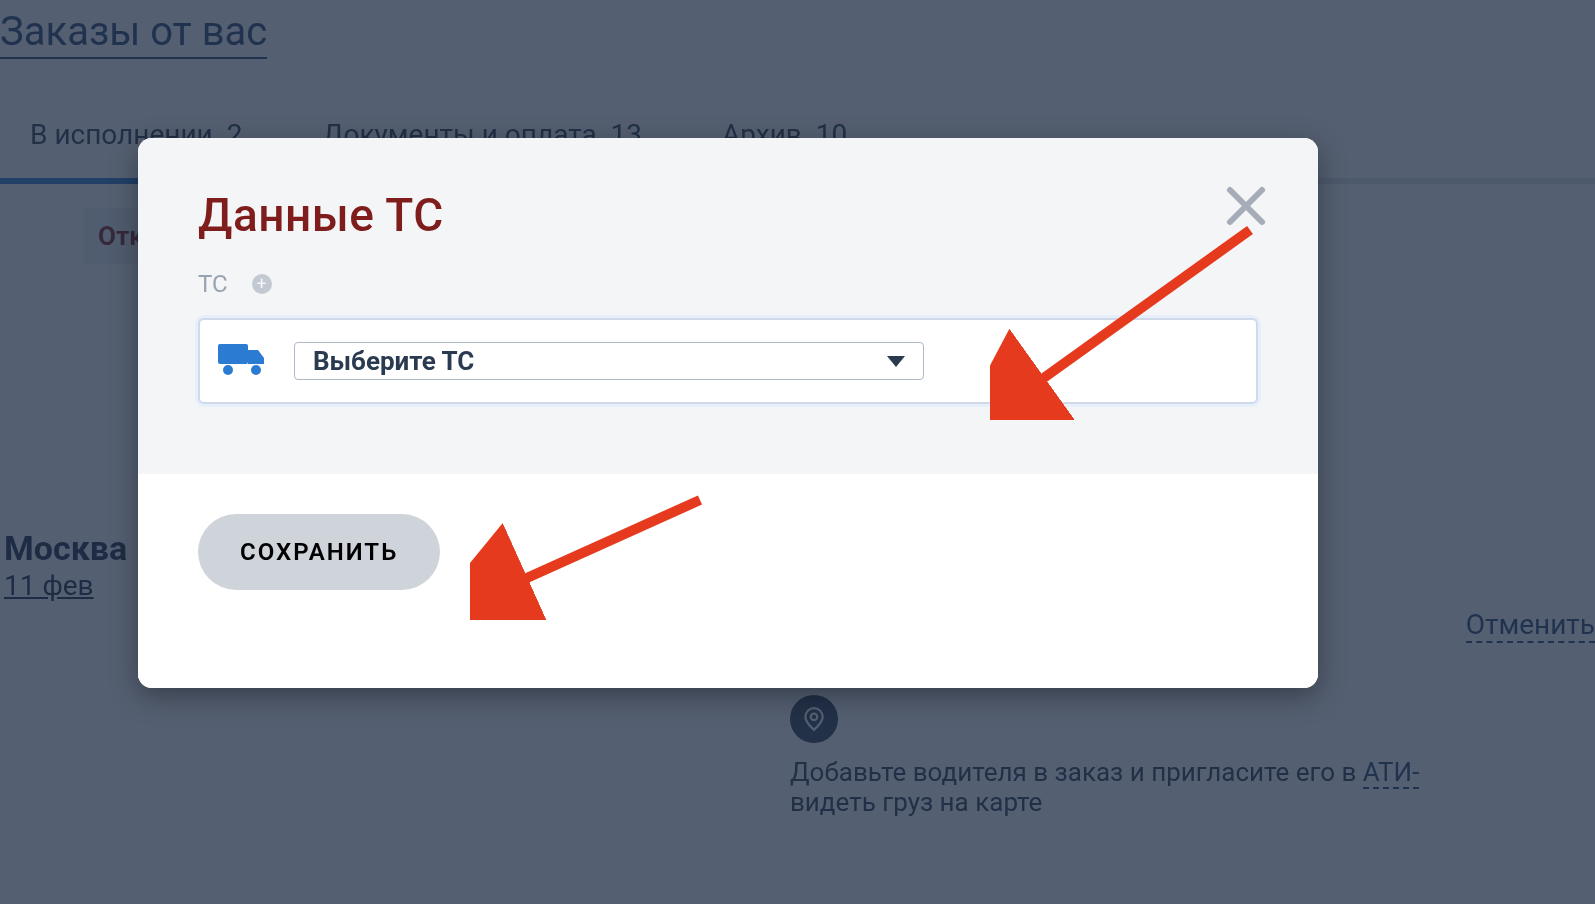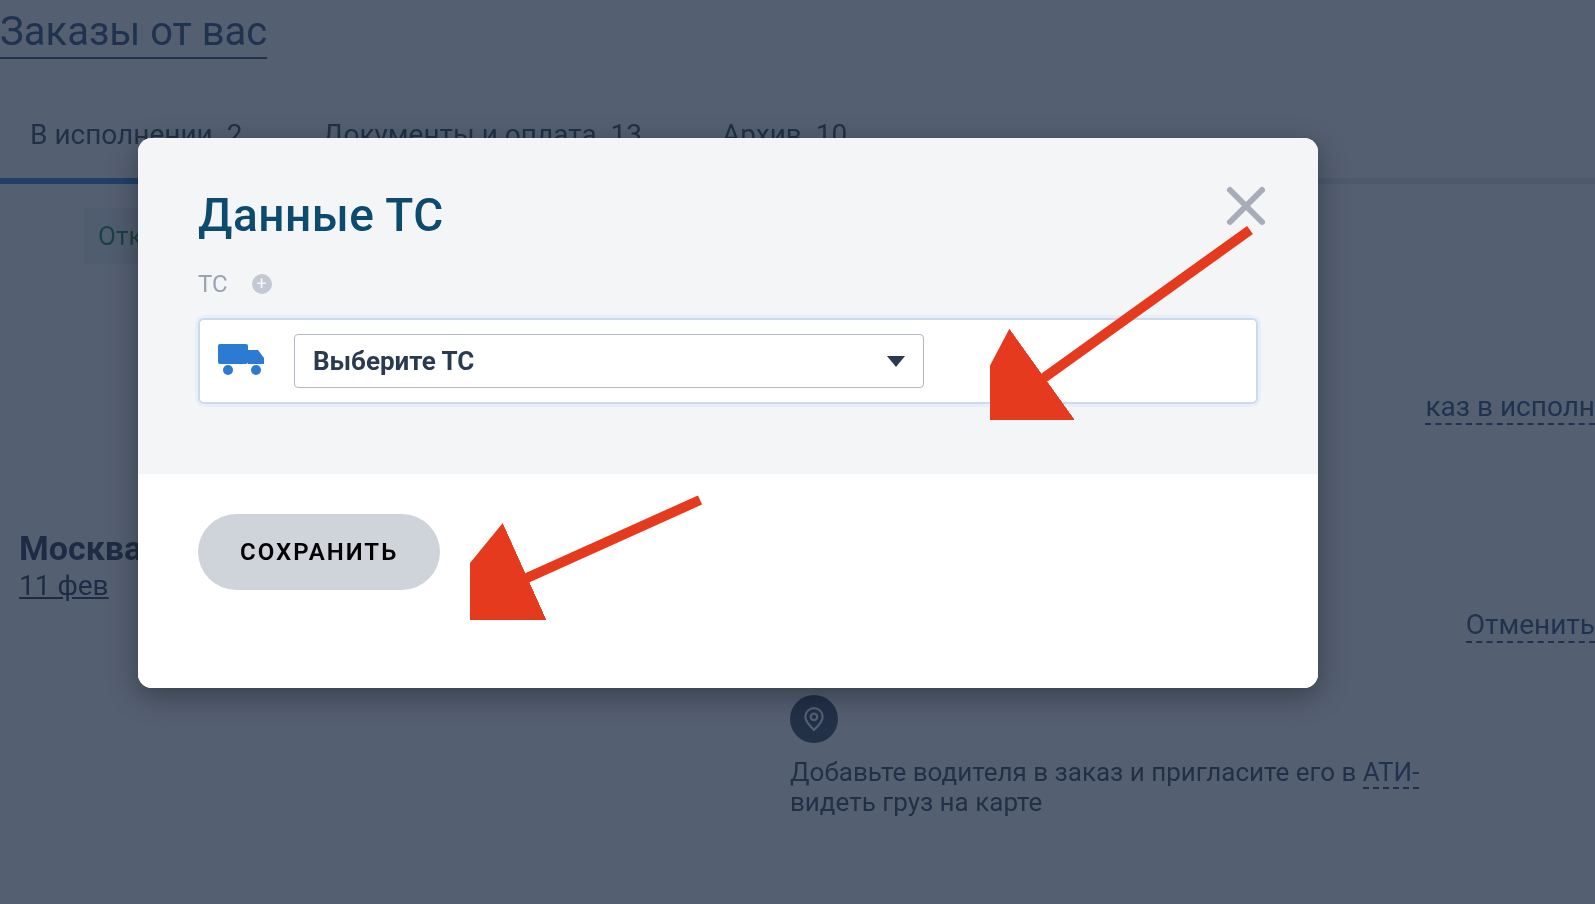--- a/index.html
+++ b/index.html
@@ -27,24 +27,24 @@
     background: #e3e7ef;
   }
   .active-underline::before {
     content:""; position:absolute; left:0; top:0; width:240px; height:6px;
     background:#2c7bd3;
   }
   .filter-chip {
     position: absolute; left: 84px; top: 208px;
     height: 56px; width: 90px;
     background: #eef1f5; display:flex; align-items:center; justify-content:flex-start;
-    padding-left: 14px; font-size:26px; color:#15803d;
+    padding-left: 14px; font-size:26px; color:#7f1d1d;font-weight:bold;
   }
   .city-block {
-    position:absolute; left:19px; top:528px;
+    position:absolute; left:4px; top:528px;
     font-size:34px; font-weight:700; color:#1b2b45;
     line-height:1.2;
   }
   .city-block .date { font-size:28px; font-weight:400;text-decoration:underline; }
   .driver-tip {
     position:absolute; left:790px; top:695px;
     display:flex; gap:14px; align-items:flex-start;
     font-size:26px; color:#2a3a50;
     max-width: 780px;
     flex-direction: column;
@@ -83,21 +83,21 @@
     padding: 50px 60px 40px 60px;
     height: 336px;
     position:relative;
   }
   .modal .lower {
     background:#fff;
     padding: 40px 60px;
     height: calc(100% - 336px);
   }
   .modal h2 {
-    font-size:46px; font-weight:500; color:#0c4a6e;
+    font-size:46px; font-weight:500; color:#7f1d1d;
     letter-spacing:0.5px;
   }
   .close-x {
     position:absolute; right:48px; top:44px;
     width:48px; height:48px; cursor:pointer;
     color:#a7adb8;
   }
   .tc-label {
     margin-top: 28px;
     font-size:24px; color:#9aa3b2;
@@ -114,21 +114,21 @@
     border-radius:6px;
     background:#fff;
     height:86px;
     display:flex; align-items:center;
     padding: 0 18px;
     box-shadow: 0 0 0 3px #e7effb;
     gap: 26px;
   }
   .truck-icon { color:#2c7bd3; flex:none; }
   .select {
-    flex:none; width:630px; height:54px;
+    flex:none; width:630px; height:38px;
     border:1px solid #b0b9c8; border-radius:4px;
     display:flex; align-items:center; justify-content:space-between;
     padding:0 18px; font-size:26px; font-weight:700; color:#2a3a50;
     cursor:pointer;
   }
   .caret-down { width:0;height:0;border-left:9px solid transparent;border-right:9px solid transparent;border-top:11px solid #2a3a50;}
   .save-btn {
     display:inline-flex; align-items:center; justify-content:center;
     height:76px; padding:0 42px;
     background:#cfd3da; color:#000000; font-size:24px; letter-spacing:2px;
@@ -160,21 +160,20 @@
 
   <div class="filter-chip">
     <span>Отк</span>
   </div>
 
   <div class="city-block">
     <div>Москва</div>
     <div class="date">11 фев</div>
   </div>
 
-  <span class="link-ispo">каз в исполн</span>
   <span class="link-cancel">Отменить</span>
 
   <div class="driver-tip">
     <span class="icon-pin">
       <svg width="26" height="26" viewBox="0 0 24 24" fill="none" stroke="currentColor" stroke-width="2">
         <circle cx="12" cy="10" r="3"></circle>
           <path d="M12 2a8 8 0 0 0-8 8c0 5 8 12 8 12s8-7 8-12a8 8 0 0 0-8-8z"></path>
       </svg>
     </span>
     <div>

